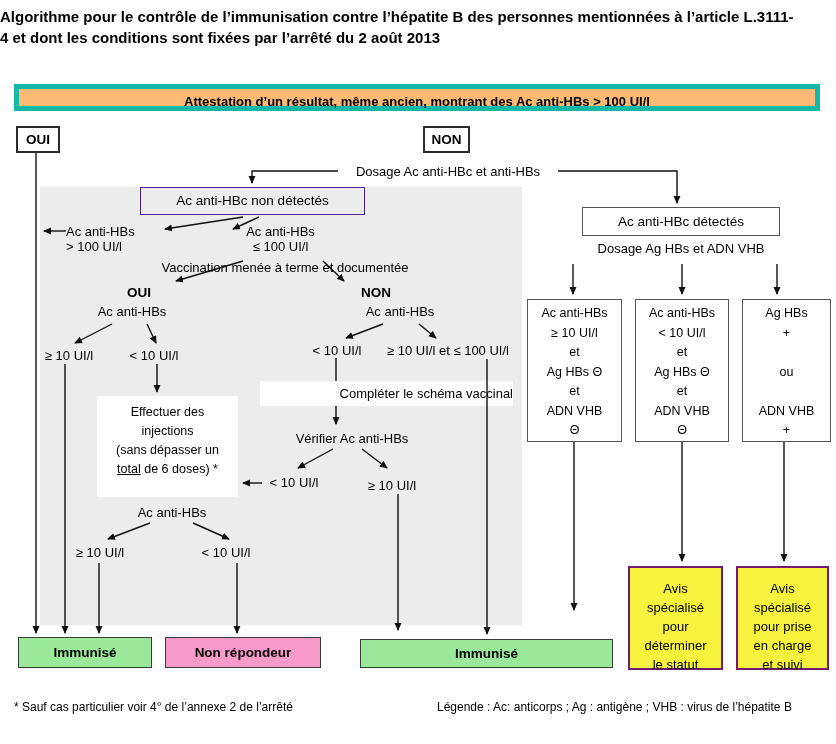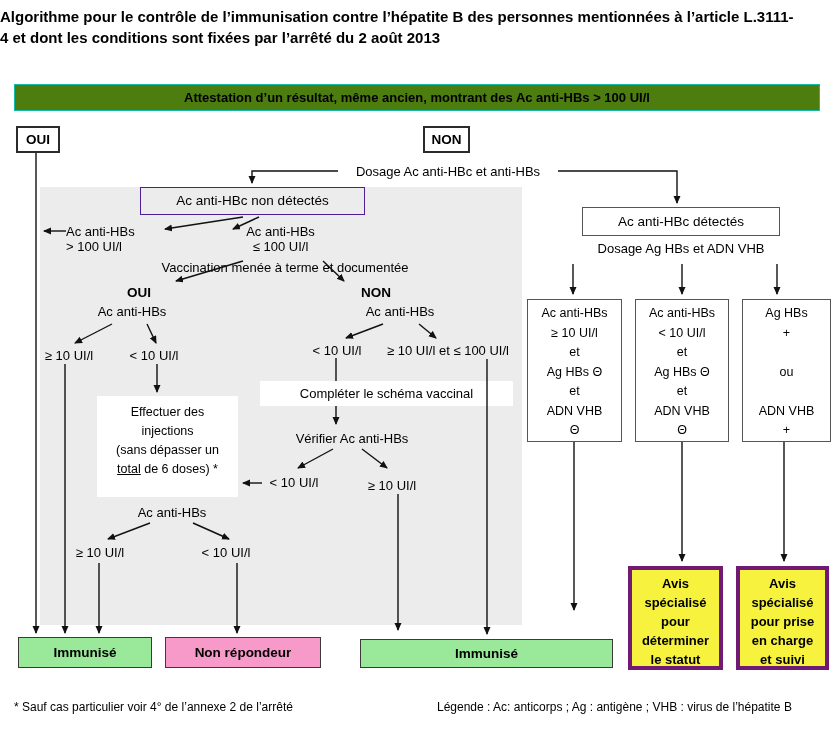--- a/index.html
+++ b/index.html
@@ -8,31 +8,31 @@
   .abs{position:absolute;}
   .panel{background:#ececec;z-index:0;}
   .t{position:absolute;font-size:13px;line-height:15px;text-align:center;z-index:3;}
   .bold{font-weight:bold;}
   .left-align{text-align:left;}
   .box{position:absolute;box-sizing:border-box;z-index:2;text-align:center;}
   .title{position:absolute;top:6px;left:0;width:836px;text-align:left;
          font-weight:bold;font-size:15px;line-height:21px;z-index:3;}
   .title-inner{display:inline-block;max-width:798px;}
   .banner{position:absolute;left:14px;top:84px;width:806px;height:27px;
-          background:#4d7c0f;border:1px solid #14b8a6;box-sizing:border-box;
+          background:#fdba74;border:5px solid #14b8a6;box-sizing:border-box;
           font-weight:bold;font-size:13px;line-height:25px;text-align:center;z-index:2;}
   .decision{background:#fff;border:2px solid #2b2b2b;font-weight:bold;font-size:13.5px;
             text-align:center;}
   .graybox{background:#ececec;border:1px solid #4c1d95;font-weight:normal;font-size:13.5px;}
   .whitebox{background:#fff;border:1px solid #555;font-weight:normal;font-size:13.5px;}
   .plainwhite{background:#fff;border:none;font-size:12.5px;line-height:19px;}
   .strip{background:#fff;font-size:13px;line-height:25px;}
   .col{background:#fff;border:1px solid #555;font-size:12.5px;padding-top:4px;}
   .bl{height:19.5px;line-height:19.5px;}
-  .avis{background:#f6f23d;border:4px solid #701a75;font-weight:bold;font-size:13px;padding-top:4px;}
+  .avis{background:#f6f23d;border:2px solid #701a75;font-weight:normal;font-size:13px;padding-top:11px;}
   .al{height:19px;line-height:19px;}
   .result{border:1px solid #3a3a3a;font-weight:bold;font-size:13.5px;}
   .green{background:#9ae89a;}
   .pink{background:#f79aca;}
   .ul{text-decoration:underline;}
   .foot{position:absolute;font-size:12px;z-index:3;}
   svg.arrows{position:absolute;left:0;top:0;z-index:5;pointer-events:none;}
 </style>
 </head>
 <body>
@@ -68,21 +68,21 @@
   <div class="t bold" style="left:350px;top:285px;width:52px;font-size:13.5px;">NON</div>
 
   <div class="t" style="left:86px;top:304px;width:92px;">Ac anti-HBs</div>
   <div class="t" style="left:38px;top:348px;width:62px;">≥ 10 UI/l</div>
   <div class="t" style="left:122px;top:348px;width:64px;">&lt; 10 UI/l</div>
 
   <div class="t" style="left:354px;top:304px;width:92px;">Ac anti-HBs</div>
   <div class="t" style="left:306px;top:343px;width:62px;">&lt; 10 UI/l</div>
   <div class="t" style="left:378px;top:343px;width:140px;">≥ 10 UI/l et ≤ 100 UI/l</div>
 
-  <div class="box strip" style="left:260px;top:381px;width:253px;height:25px;">Compléter le schéma vaccinal</div>
+  <div class="box strip" style="left:260px;top:381px;width:253px;height:25px;text-align:right;">Compléter le schéma vaccinal</div>
 
   <div class="t" style="left:277px;top:431px;width:150px;">Vérifier Ac anti-HBs</div>
   <div class="t" style="left:264px;top:475px;width:60px;">&lt; 10 UI/l</div>
   <div class="t" style="left:361px;top:478px;width:62px;">≥ 10 UI/l</div>
 
   <div class="box plainwhite" style="left:97px;top:396px;width:141px;height:101px;padding-top:7px;">
     <div>Effectuer des</div>
     <div>injections</div>
     <div>(sans dépasser un</div>
     <div><span class="ul">total</span><span> de 6 doses) *</span></div>

